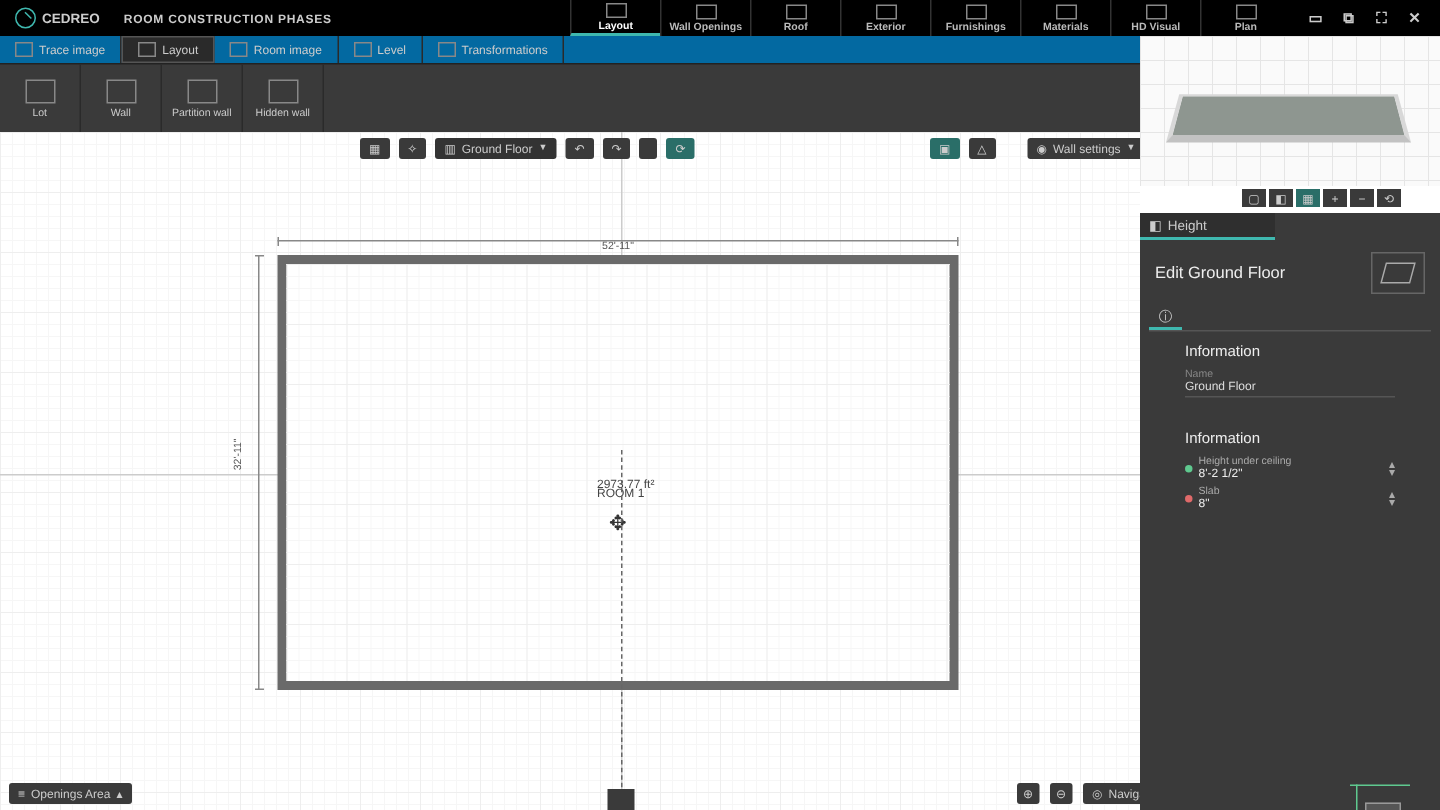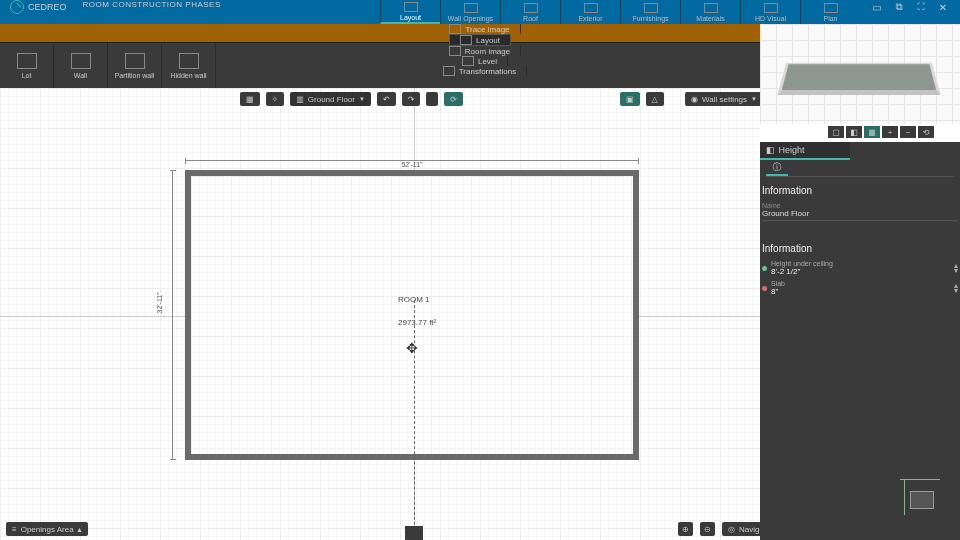--- a/index.html
+++ b/index.html
@@ -1,32 +1,32 @@
 <!DOCTYPE html>
 <html><head>
 <meta charset="utf-8">
 <style>
 * { margin:0; padding:0; box-sizing:border-box; font-family:Arial,sans-serif; }
 body { width:960px; height:540px; overflow:hidden; background:#fff; position:relative; }
 
 
-.topbar { height:24px; background:#0369a1; display:flex; align-items:flex-start; color:#ccc; font-size:9px; }
+.topbar { height:24px; background:#000000; display:flex; align-items:center; color:#ccc; font-size:9px;font-weight:bold; }
 .brand { display:flex; align-items:center; gap:4px; padding:0 10px; }
 .brand-logo { width:14px; height:14px; border:1px solid #3fb8af; border-radius:50%; position:relative; }
 .brand-logo::after { content:""; position:absolute; inset:3px; border-top:1px solid #3fb8af; transform:rotate(45deg); }
 .project-title { font-size:8px; letter-spacing:0.5px; padding-left:6px; }
 .main-tabs { display:flex; margin-left:auto; height:24px; }
 .main-tab { width:60px; display:flex; flex-direction:column; align-items:center; justify-content:center; gap:2px; border-left:1px solid #333; font-size:7px; color:#bbb; cursor:pointer; }
 .main-tab.active { border-bottom:2px solid #3fb8af; color:#fff; }
 .tab-ico { width:14px; height:10px; border:1px solid #888; }
 .winright { display:flex; gap:8px; padding:0 10px; align-items:center; }
 .winright span { width:14px; height:14px; display:flex; align-items:center; justify-content:center; font-size:10px; color:#ccc; cursor:pointer; }
 
 
-.subbar { height:18px; background:#a16207; display:flex; align-items:center; font-size:8px; color:#ccc;flex-direction:column; }
+.subbar { height:18px; background:#0369a1; display:flex; align-items:center; font-size:8px; color:#ccc; }
 .subitem { display:flex; align-items:center; gap:4px; padding:0 10px; height:100%; border-right:1px solid #2a2a2a; cursor:pointer; }
 .subitem.active { background:#2a2a2a; border:1px solid #555; }
 .sub-ico { width:12px; height:10px; border:1px solid #888; }
 
 
 .tray { height:46px; background:#3a3a3a; display:flex; align-items:center; border-top:1px solid #222; }
 .tool { width:54px; height:46px; display:flex; flex-direction:column; align-items:center; justify-content:center; gap:3px; color:#ccc; font-size:7px; border-right:1px solid #2a2a2a; cursor:pointer; }
 .tool-ico { width:20px; height:16px; border:1px solid #888; }
 
 
@@ -46,21 +46,21 @@
 .axis-h { position:absolute; top:316px; left:0; width:760px; height:1px; background:#ccc; }
 .axis-v { position:absolute; left:414px; top:88px; width:1px; height:452px; background:#ccc; }
 .axis-v-dash { position:absolute; left:414px; top:300px; width:0; height:240px; border-left:1px dashed #666; }
 
 
 .room-outer { position:absolute; top:170px; left:185px; width:454px; height:290px; background:#6a6a6a; }
 .room-inner { position:absolute; top:176px; left:191px; width:442px; height:278px; background:#fff;
   background-image:linear-gradient(#eee 1px,transparent 1px),linear-gradient(90deg,#eee 1px,transparent 1px),
                    linear-gradient(#f6f6f6 1px,transparent 1px),linear-gradient(90deg,#f6f6f6 1px,transparent 1px);
   background-size:40px 40px,40px 40px,8px 8px,8px 8px; }
-.room-lbl { position:absolute; top:295px; left:398px; font-size:8px; color:#444; }
+.room-lbl { position:absolute; top:324px; left:398px; font-size:8px; color:#444; }
 .room-area { position:absolute; top:318px; left:398px; font-size:8px; color:#444; }
 .dim-top { position:absolute; top:160px; left:185px; width:454px; text-align:center; font-size:7px; color:#555; border-top:1px solid #888; }
 .dim-top::before,.dim-top::after{content:"";position:absolute;top:-3px;width:1px;height:6px;background:#888;}
 .dim-top::before{left:0}.dim-top::after{right:0}
 .dim-top2 { position:absolute; top:178px; left:192px; width:440px; text-align:center; font-size:7px; color:#777; }
 .dim-left { position:absolute; top:170px; left:172px; height:290px; width:10px; font-size:7px; color:#555; border-left:1px solid #888; }
 .dim-left span{ position:absolute; left:-14px; top:140px; transform:rotate(-90deg); transform-origin:left; white-space:nowrap; }
 .dim-left::before,.dim-left::after{content:"";position:absolute;left:-3px;height:1px;width:6px;background:#888;}
 .dim-left::before{top:0}.dim-left::after{bottom:0}
 .dim-left2 { position:absolute; top:176px; left:200px; height:278px; }
@@ -81,21 +81,21 @@
 
 
 .panel { position:absolute; top:142px; right:0; width:200px; height:398px; background:#3a3a3a; color:#ccc; font-size:9px; }
 .panel-tab { height:18px; display:flex; align-items:center; gap:4px; padding:0 6px; background:#2f2f2f; border-bottom:2px solid #3fb8af; width:90px; }
 .panel-title { padding:8px 10px; font-size:11px; color:#eee; display:flex; justify-content:space-between; align-items:center; }
 .panel-title .thumb { width:36px; height:28px; border:1px solid #666; display:flex; align-items:center; justify-content:center; }
 .panel-title .thumb div { width:20px; height:14px; border:1px solid #aaa; transform:skewX(-15deg); }
 .ptabs { display:flex; border-bottom:1px solid #555; margin:0 6px; }
 .ptabs span { width:22px; height:16px; display:flex; align-items:center; justify-content:center; font-size:9px; cursor:pointer; }
 .ptabs span.on { border-bottom:2px solid #3fb8af; }
-.psec { padding:8px 2px; }
+.psec { padding:8px 30px; }
 .psec h4 { font-size:10px; font-weight:normal; color:#eee; margin-bottom:6px; }
 .psec .lbl { font-size:7px; color:#888; }
 .psec .val { font-size:8px; color:#ddd; border-bottom:1px solid #555; padding-bottom:2px; margin-bottom:6px; }
 .dimrow { display:flex; align-items:center; gap:4px; margin-bottom:4px; }
 .dot { width:5px; height:5px; border-radius:50%; }
 .dot.g{background:#5fc98f}.dot.r{background:#e06a6a}
 .dimrow .t { flex:1; }
 .dimrow .t .l{font-size:7px;color:#aaa}.dimrow .t .v{font-size:8px;color:#eee}
 .step { font-size:8px; color:#aaa; cursor:pointer; display:flex; flex-direction:column; line-height:5px; }
 .dim-diagram { position:absolute; right:10px; top:244px; width:50px; height:60px; }
@@ -249,20 +249,26 @@
   <span>▢</span>
   <span>◧</span>
   <span class="on">▦</span>
   <span>+</span>
   <span>−</span>
   <span>⟲</span>
 </div>
 
 <div class="panel">
   <div class="panel-tab">◧ <span>Height</span></div>
+  <div class="panel-title">
+    <span>Edit Ground Floor</span>
+    <div class="thumb">
+        <div></div>
+      </div>
+  </div>
   <div class="ptabs">
     <span class="on">ⓘ</span>
   </div>
   <div class="psec">
     <h4>Information</h4>
     <div class="lbl">Name</div>
     <div class="val">Ground Floor</div>
   </div>
   <div class="psec" style="position:relative">
     <h4>Information</h4>

